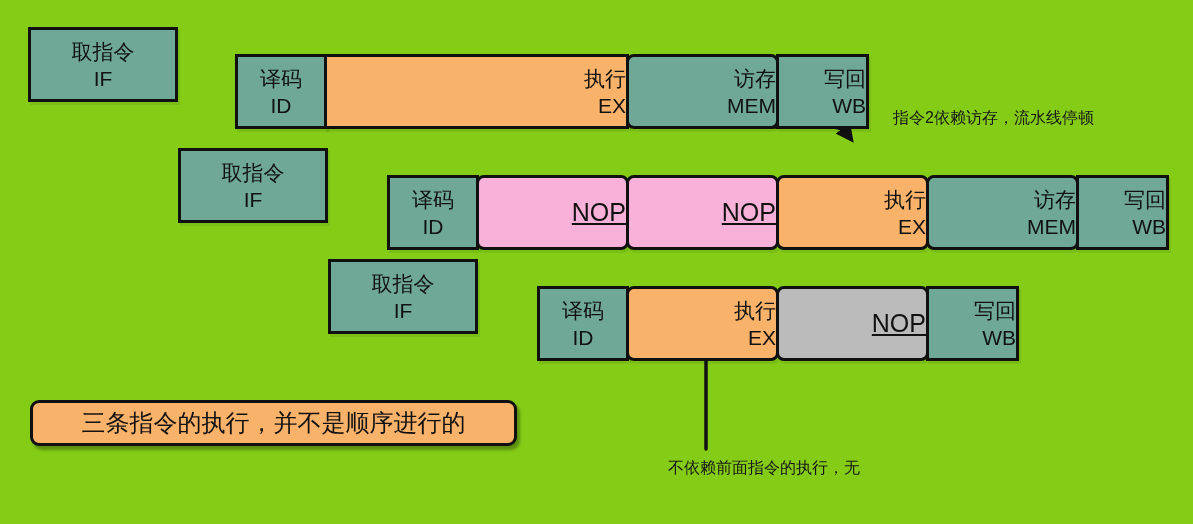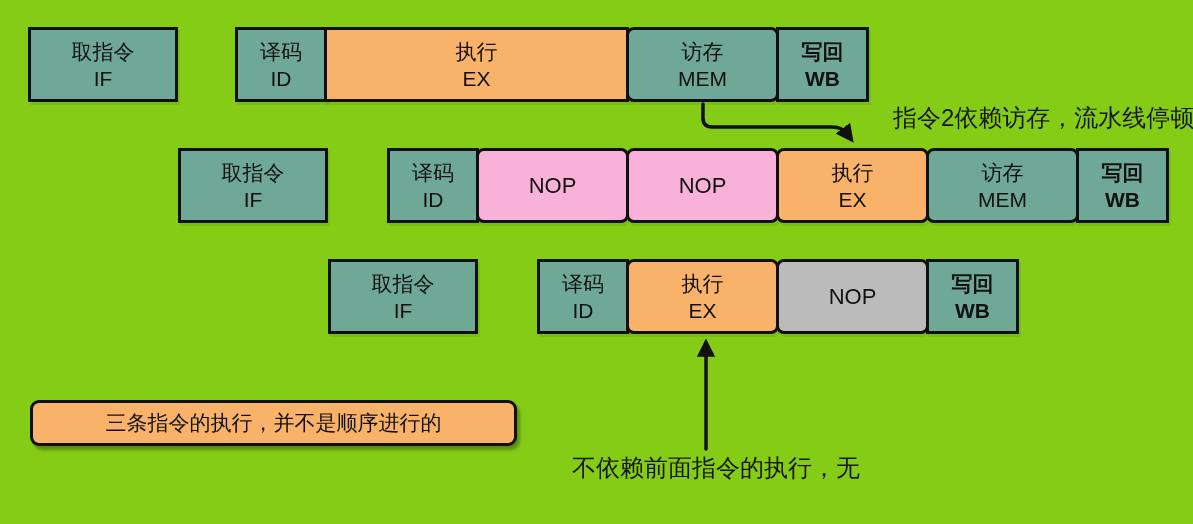--- a/index.html
+++ b/index.html
@@ -17,51 +17,51 @@
     height:75px;
     border:3px solid #101010;
     background:#fff;
     display:flex;flex-direction:column;
     align-items:center;justify-content:center;
     font-size:21px;line-height:27px;
     text-align:center;
     box-shadow:2px 3px 0 rgba(0,0,0,0.07);
   }
   .standalone{position:absolute;}
-  .group{position:absolute;display:flex;}
-  .group .box + .box{margin-left:-3px;}
+  .group{position:absolute;display:flex;margin-top:27px;}
+  .group .box + .box{margin-left:-3px;align-items:flex-end;}
   .teal{background:#6FA897;}
   .orange{background:#F9B269;}
   .pink{background:#F8B1D8;}
   .gray{background:#BBBBBB;}
   .w-if{width:150px;}
   .w-id{width:92px;}
   .w-std{width:153px;border-radius:8px;}
   .w-exwide{width:305px;}
-  .w-wb{width:93px;font-weight:bold;}
-  .nop-label{font-size:22px;}
+  .w-wb{width:93px;}
+  .nop-label{font-size:25px;text-decoration:underline;}
   .note{
     position:absolute;
-    font-size:24px;line-height:31px;
+    font-size:16px;line-height:31px;
     color:#161616;
     white-space:nowrap;
   }
   .note-stall{left:893px;top:102px;}
   .note-continue{left:560px;top:452px;width:300px;text-align:right;white-space:normal;}
   .legend{
     position:absolute;
     left:30px;top:400px;
     box-sizing:border-box;
     width:487px;height:46px;
     background:#F9B269;
     border:3px solid #101010;
     border-radius:9px;
     box-shadow:3px 4px 3px rgba(0,0,0,0.30);
     display:flex;align-items:center;justify-content:center;
-    font-size:21px;
+    font-size:24px;
   }
 </style>
 </head>
 <body>
 
 <div class="canvas">
 
   <svg class="arrows" viewBox="0 0 1193 524">
     <defs>
       <marker id="ah" viewBox="0 0 10 10" refX="7.5" refY="5" markerWidth="5.2" markerHeight="5.2" orient="auto-start-reverse">

